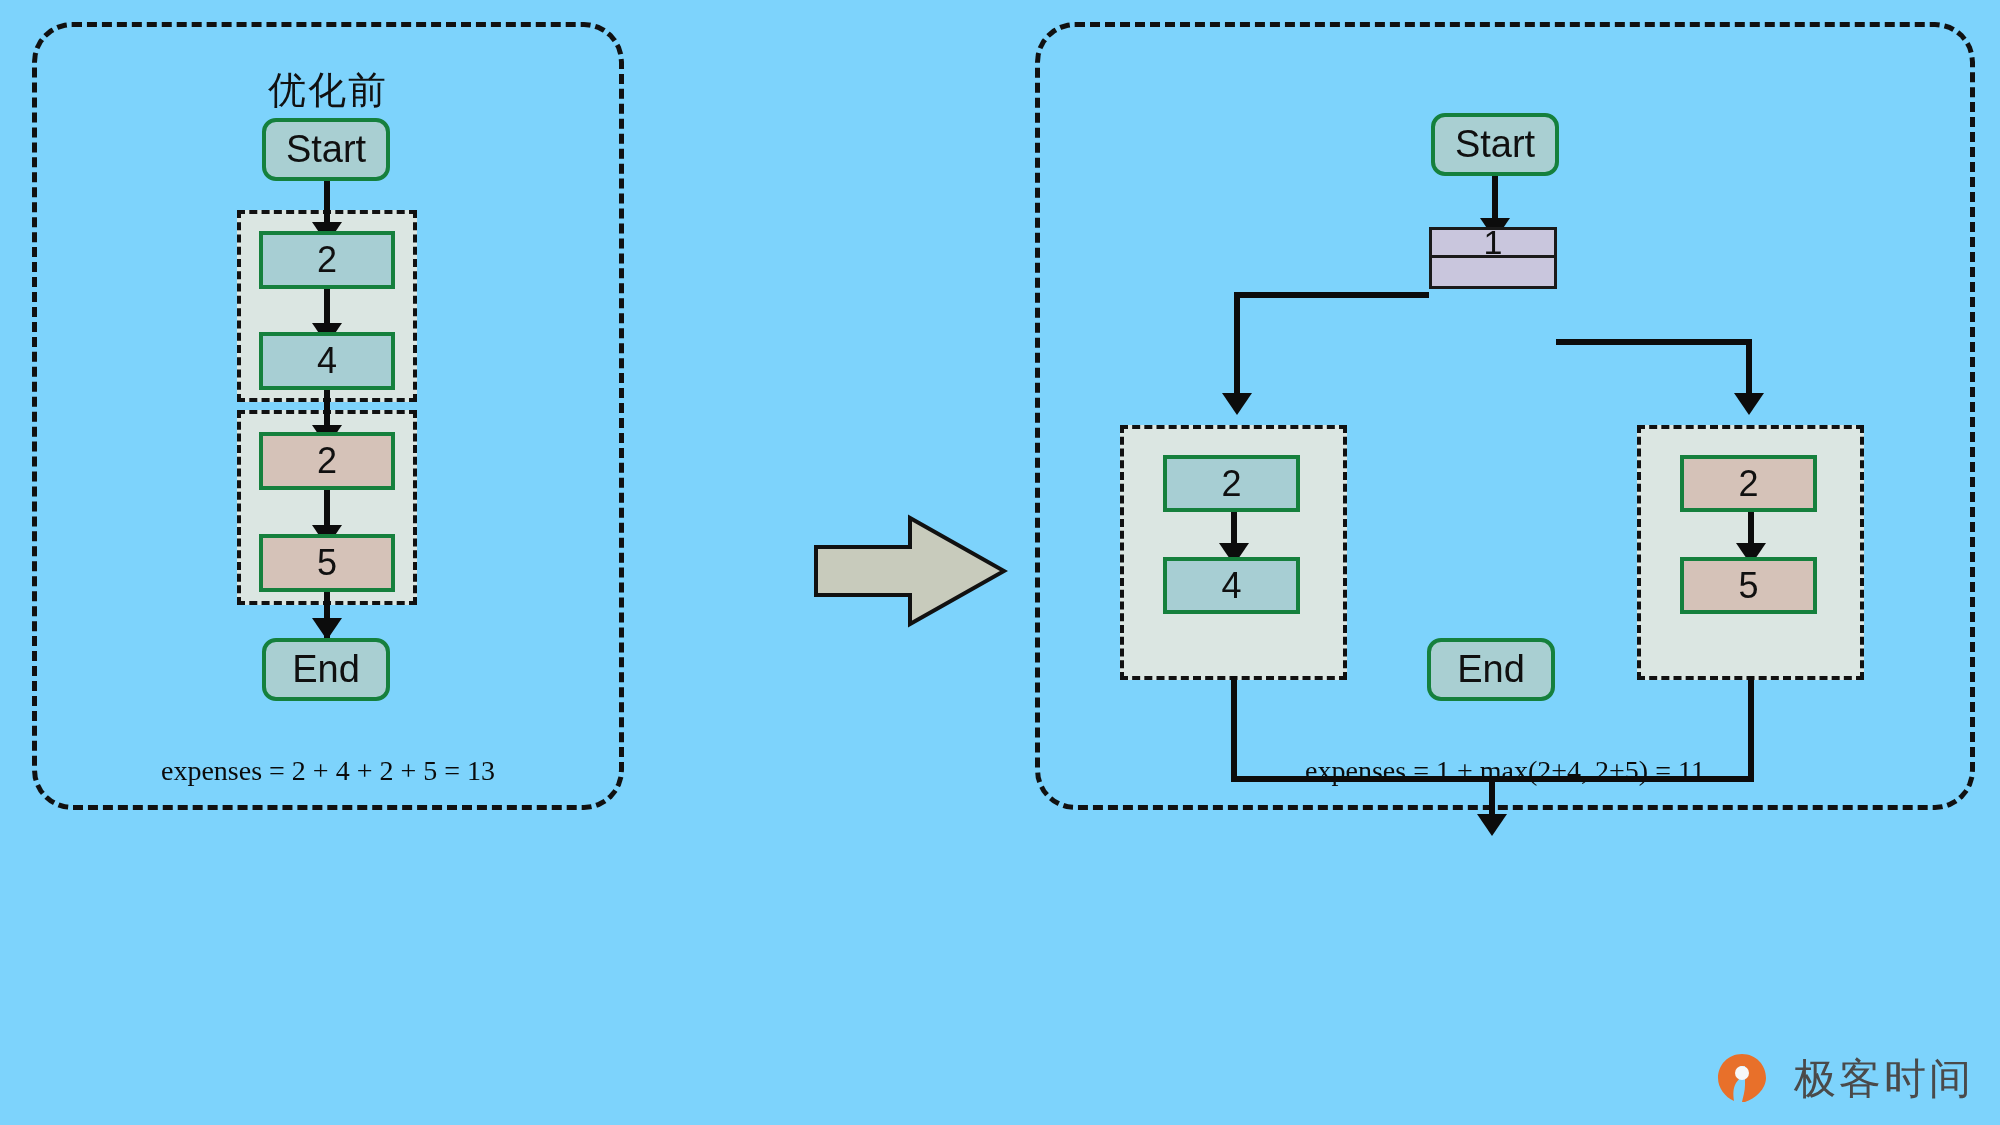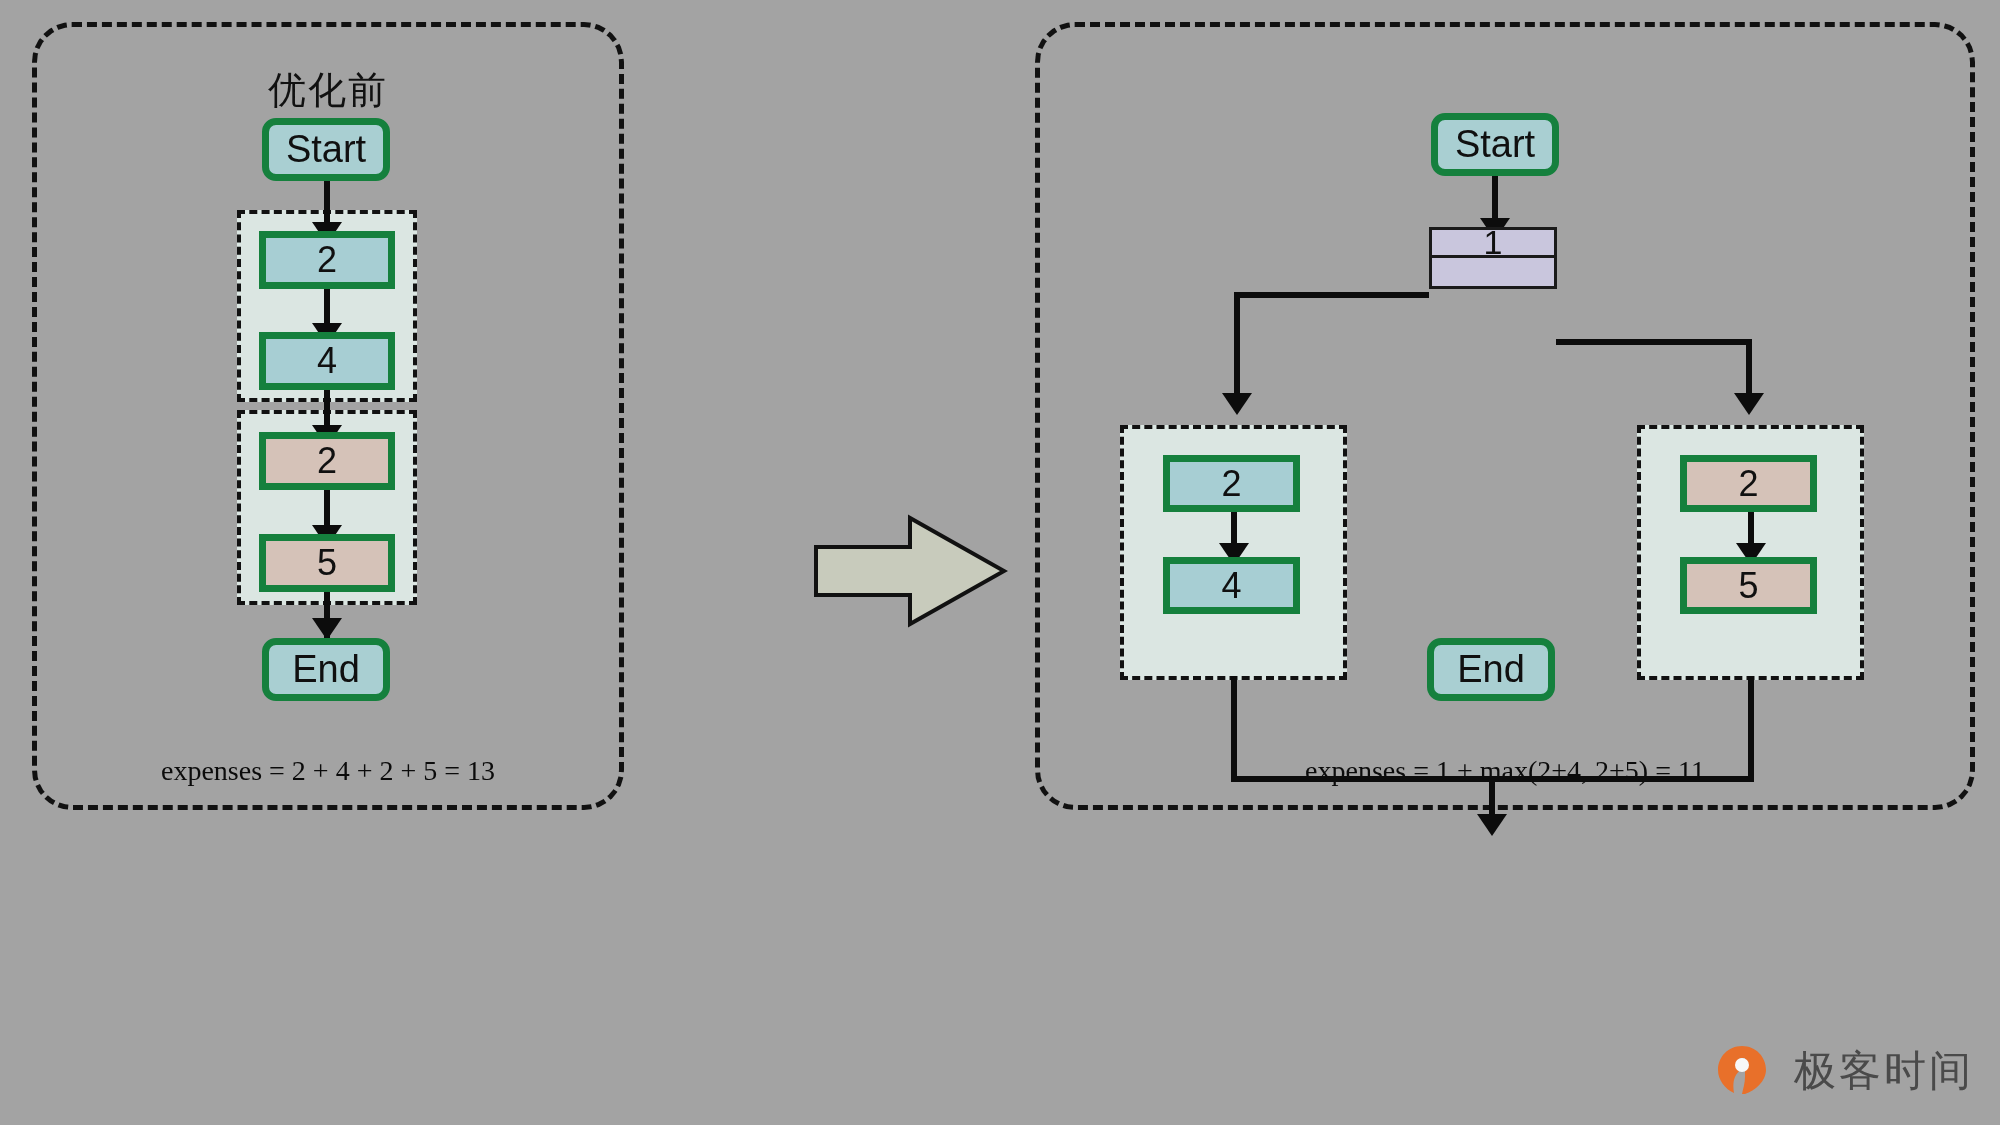--- a/index.html
+++ b/index.html
@@ -4,21 +4,21 @@
 <style>
   html, body {
     margin: 0;
     padding: 0;
     background: #ffffff;
   }
   #stage {
     position: relative;
     width: 2000px;
     height: 1125px;
-    background: #a3a3a3;
+    background: #7dd3fc;
     font-family: "Liberation Sans", sans-serif;
     overflow: hidden;
   }
 
   
   .panel {
     position: absolute;
     border: 5px dashed #111111;
     border-radius: 40px;
     background: transparent;
@@ -47,21 +47,21 @@
     font-size: 28px;
     color: #0b0b0b;
   }
   #formula-before { top: 728px; }
   #formula-after  { top: 728px; }
 
   
   .node {
     position: absolute;
     box-sizing: border-box;
-    border: 7px solid #15803d;
+    border: 4px solid #15803d;
     display: flex;
     align-items: center;
     justify-content: center;
     font-size: 36px;
     color: #101010;
     font-family: "Liberation Sans", sans-serif;
   }
   .node.terminal {
     border-radius: 14px;
     background: #a9cfd2;
@@ -123,21 +123,21 @@
     left: 812px;
     top: 512px;
     width: 196px;
     height: 118px;
   }
 
   
   #watermark {
     position: absolute;
     right: 26px;
-    bottom: 26px;
+    bottom: 18px;
     display: flex;
     align-items: center;
     gap: 25px;
   }
   #watermark .wm-logo {
     width: 54px;
     height: 54px;
   }
   #watermark .wm-text {
     font-family: "DejaVu Sans", "Liberation Sans", sans-serif;

